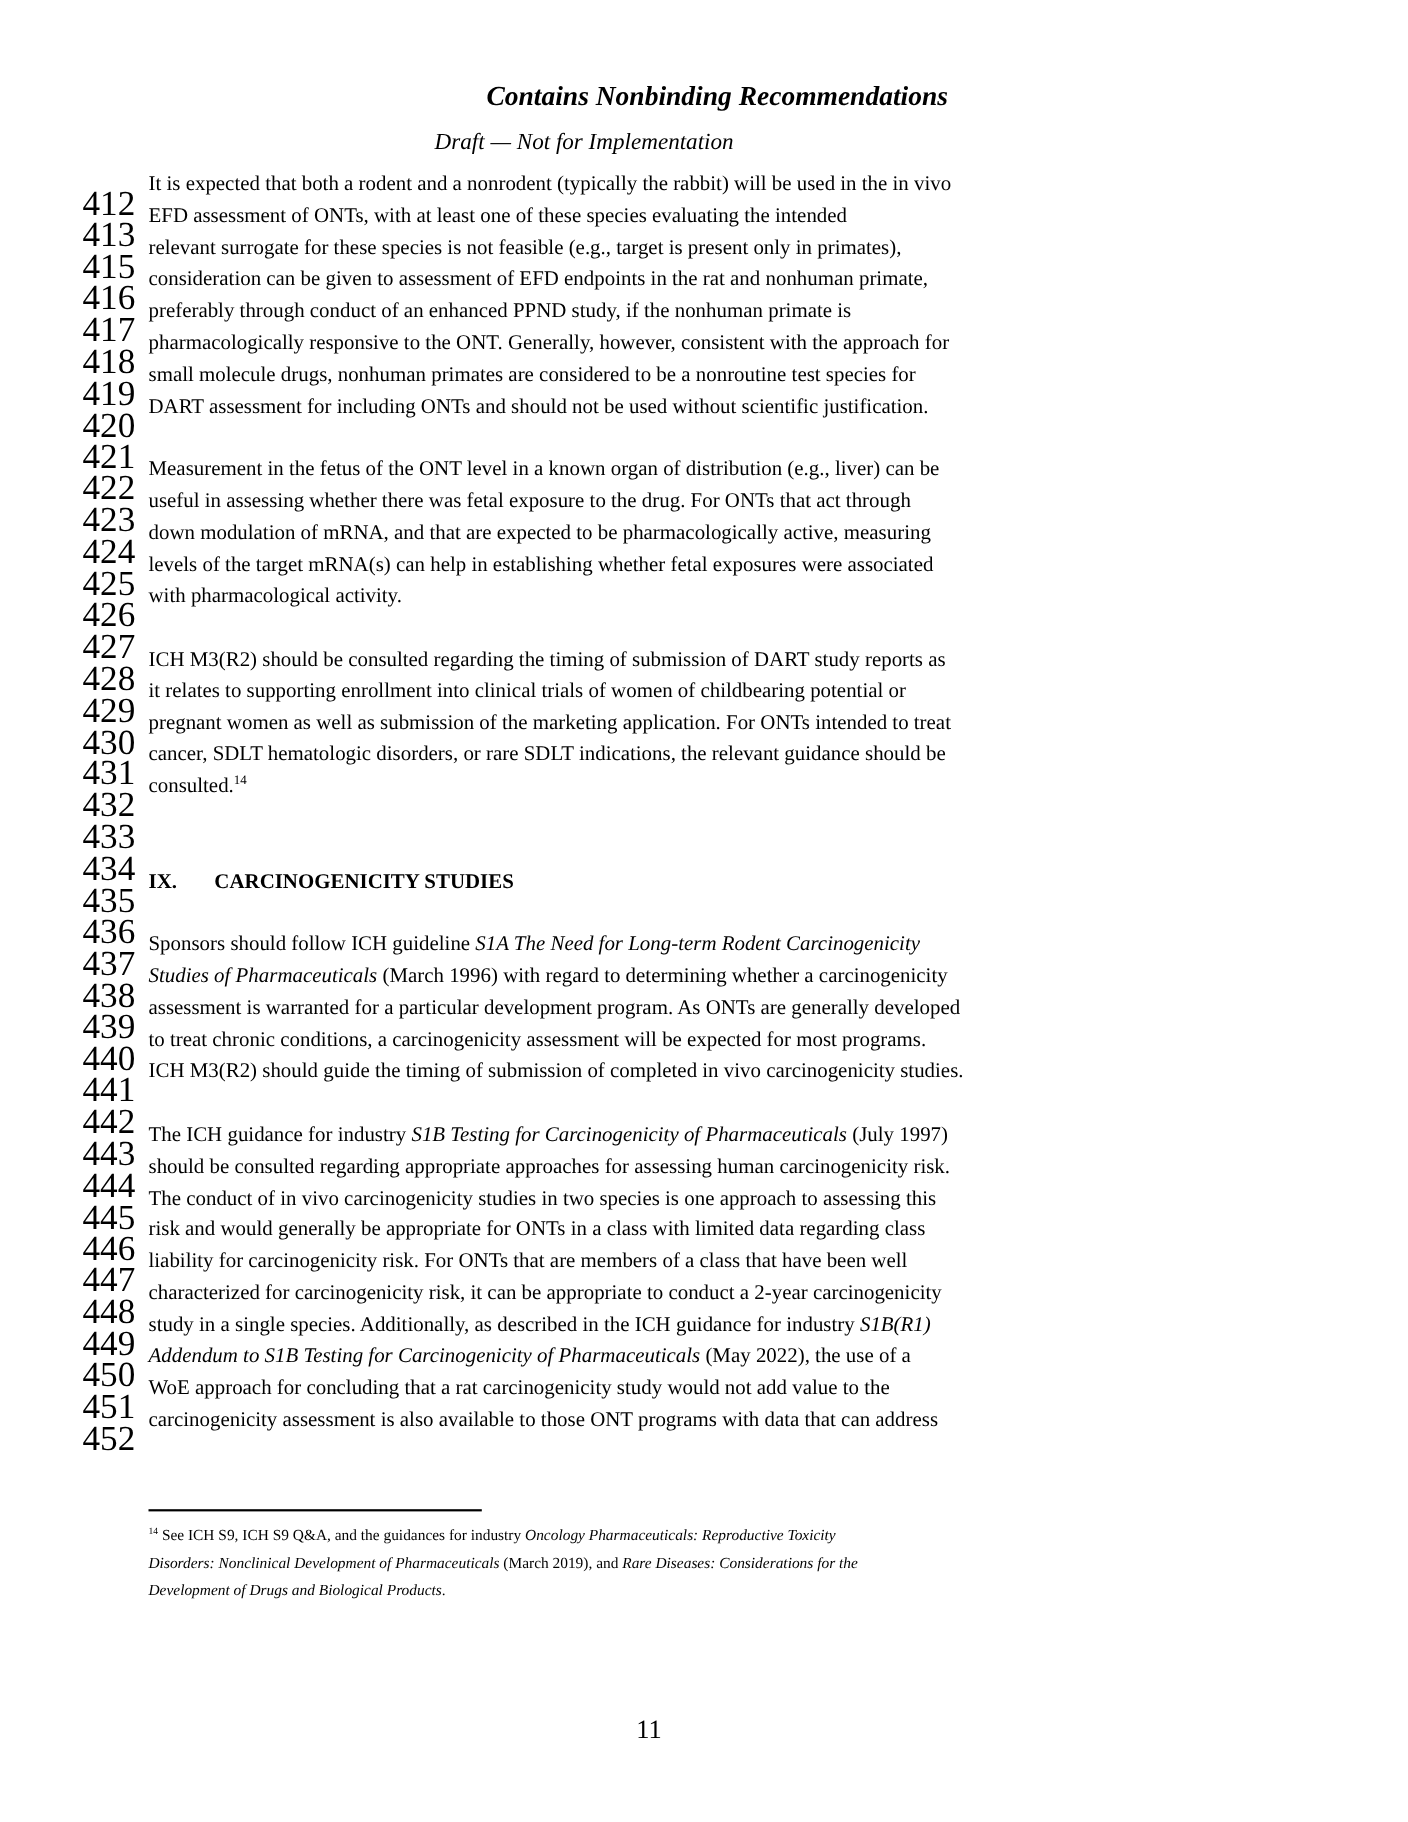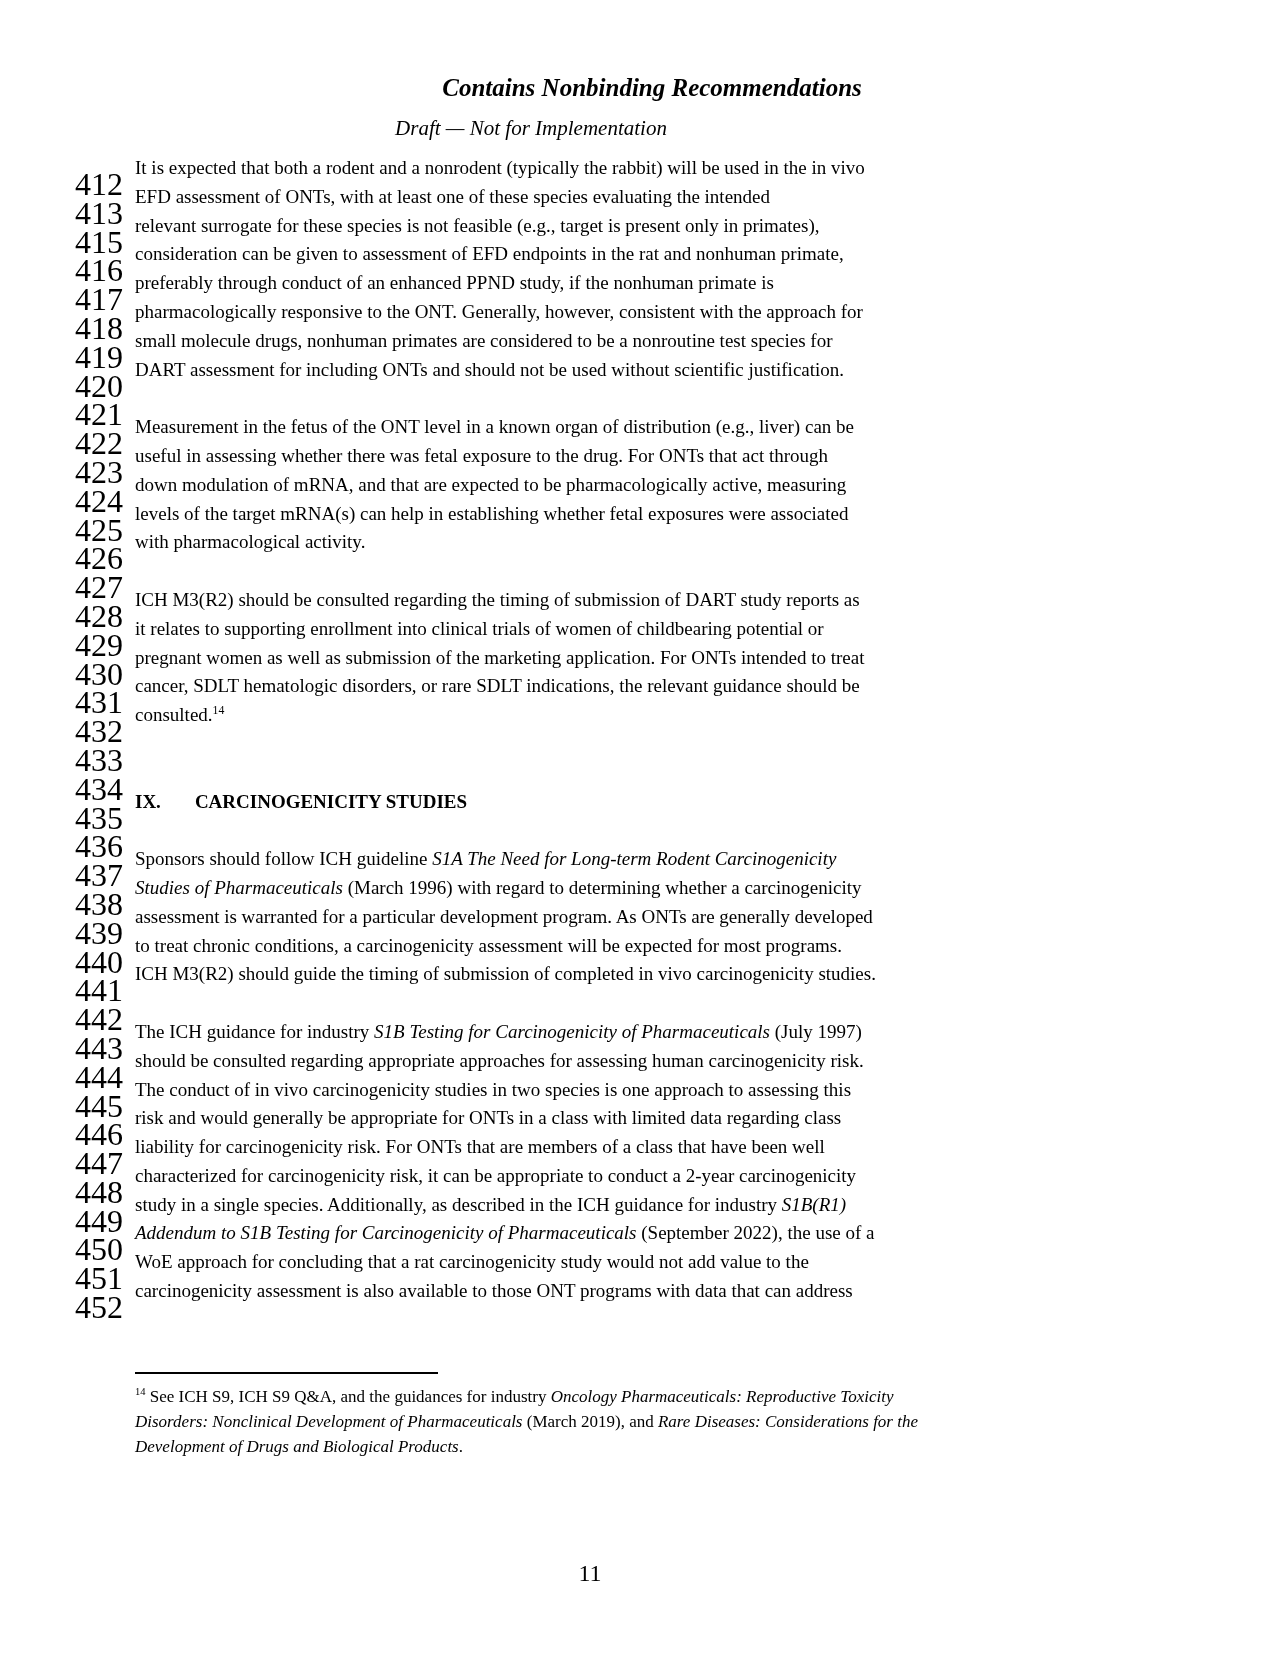--- a/index.html
+++ b/index.html
@@ -43,21 +43,21 @@
   .sup { vertical-align: super; font-size: 0.62em; line-height: 0; }
   .tab { display: inline-block; width: 34px; }
 
   .fn-sep {
     position: absolute; top: 1372px; left: 135px;
     width: 303px; height: 0;
     border-top: 2px solid #000000;
   }
   .footnote { position: absolute; top: 1384px; left: 135px; width: 1010px; }
   .fn-line {
-    font-size: 17px; line-height: 25px; height: 25px;
+    font-size: 14px; line-height: 25px; height: 25px;
     white-space: nowrap;
   }
 
   .page-num {
     position: absolute; top: 1560px; left: 0; width: 1180px;
     text-align: center;
     font-size: 24px; line-height: 26px;
   }
 </style>
 </head>
@@ -210,21 +210,21 @@
       <div class="line">
         <span class="line-num">448</span>
         <span class="line-text"><span>characterized for carcinogenicity risk, it can be appropriate to conduct a 2-year carcinogenicity</span></span>
       </div>
       <div class="line">
         <span class="line-num">449</span>
         <span class="line-text"><span>study in a single species. Additionally, as described in the ICH guidance for industry </span><span class="it">S1B(R1)</span></span>
       </div>
       <div class="line">
         <span class="line-num">450</span>
-        <span class="line-text"><span class="it">Addendum to S1B Testing for Carcinogenicity of Pharmaceuticals</span><span> (September 2022), the use of a</span></span>
+        <span class="line-text"><span class="it">Addendum to S1B Testing for Carcinogenicity of Pharmaceuticals</span><span> (May 2022), the use of a</span></span>
       </div>
       <div class="line">
         <span class="line-num">451</span>
         <span class="line-text"><span>WoE approach for concluding that a rat carcinogenicity study would not add value to the</span></span>
       </div>
       <div class="line">
         <span class="line-num">452</span>
         <span class="line-text"><span>carcinogenicity assessment is also available to those ONT programs with data that can address</span></span>
       </div>
     </div>

